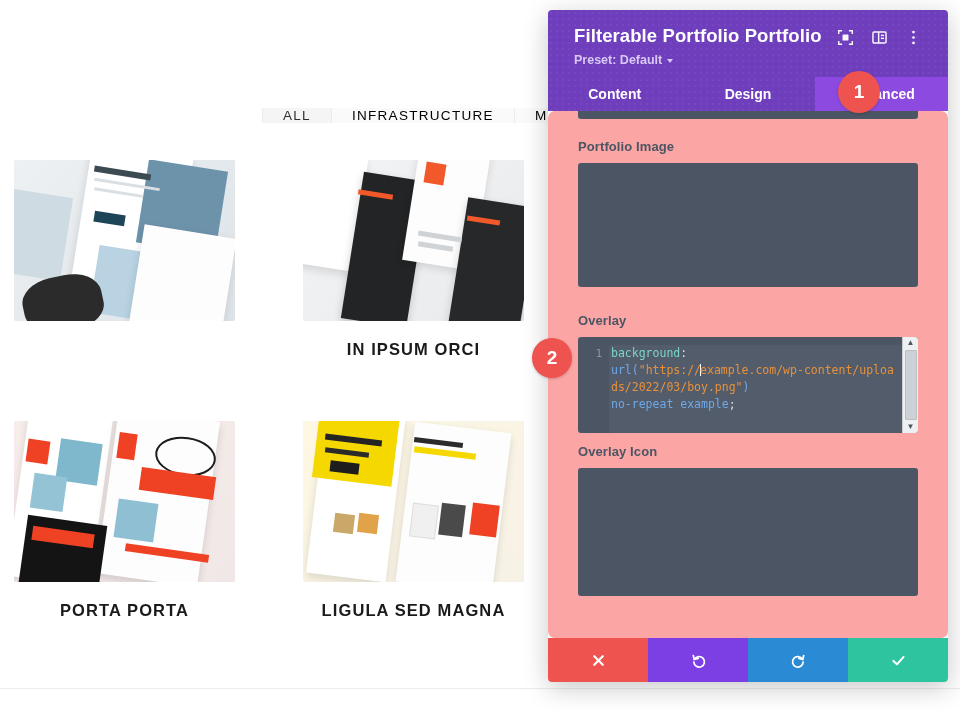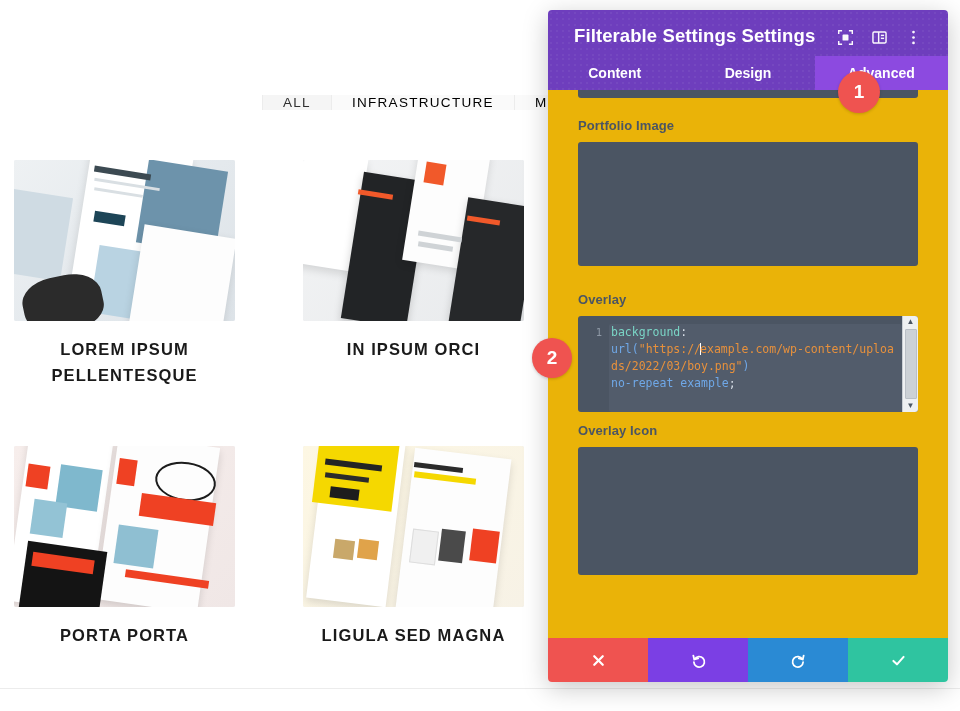--- a/index.html
+++ b/index.html
@@ -8,21 +8,21 @@
     background:#ffffff;
     font-family:"Liberation Sans",sans-serif;
     -webkit-font-smoothing:antialiased;
   }
 
   
   #page{position:absolute;inset:0;background:#fff;}
 
   #filter-bar{
     position:absolute;left:256px;top:95px;height:40px;
-    display:flex;align-items:flex-start;padding-left:6px;
+    display:flex;align-items:center;padding-left:6px;
   }
   .filter-tab{
     display:flex;align-items:center;justify-content:center;
     padding:0 20px;
     font-size:13.5px;letter-spacing:1.3px;color:#000000;
     background:#fafafa;border-right:1px solid #ececec;
     white-space:nowrap;cursor:pointer;
   }
   .filter-tab:first-child{border-left:1px solid #ececec;}
   .filter-tab.active{background:#f5f5f5;color:#2f2f2f;}
@@ -149,21 +149,21 @@
     background-image:radial-gradient(rgba(255,255,255,.05) 1px,transparent 1px);
     background-size:6px 6px;
   }
   .mtab{
     flex:1;display:flex;align-items:center;justify-content:center;
     color:#fff;font-size:14px;font-weight:bold;cursor:pointer;
   }
   .mtab.active{background:#8c4ae0;}
 
   #modal-body{
-    flex:1;background:#eab308;padding:0 30px;overflow:hidden;position:relative;
+    flex:1;background:#fca5a5;padding:0 30px;overflow:hidden;position:relative;border-radius:7px;
   }
   #scrolled-field{
     position:absolute;left:30px;right:30px;top:0;height:8px;
     background:#4b5563;border-radius:0 0 3px 3px;
   }
   .field{margin-top:0;}
   .field-label{
     font-size:13px;color:#4b5563;font-weight:bold;letter-spacing:.1px;
     margin-bottom:9px;
   }
@@ -252,21 +252,20 @@
               <span class="c2"></span>
             <span class="c7"></span>
               <span class="c8"></span>
               <span class="c9"></span>
               <span class="c10"></span>
             <span class="c5"></span>
               <span class="c4"></span>
               <span class="c6"></span>
           </div>
         </div>
-        <div class="pf-title">LOREM IPSUM PELLENTESQUE</div>
       </div>
       <div class="pf-item">
         <div class="pf-thumb">
           <div class="mk mk2">
             <span class="c1"></span>
               <span class="c2"></span>
               <span class="c3"></span>
               <span class="c4"></span>
             <span class="c5"></span>
               <span class="c6"></span>
@@ -344,21 +343,21 @@
     </div>
   </div>
 
   <div id="page-divider"></div>
 </div>
 
 <div id="modal">
 
   <div id="modal-header">
     <div id="modal-title-row">
-      <div id="modal-title">Filterable Settings Settings</div>
+      <div id="modal-title">Filterable Portfolio Portfolio</div>
       <div class="hdr-icons">
         <span class="hdr-ico">
           <svg viewBox="0 0 20 20" fill="none" stroke="#ffffff" stroke-width="1.7">
             <path d="M2 6V2h4M18 6V2h-4M2 14v4h4M18 14v4h-4"></path>
             <rect x="6.5" y="6.5" width="7" height="7" rx="1" fill="#ffffff" stroke="none"></rect>
           </svg>
         </span>
         <span class="hdr-ico">
           <svg viewBox="0 0 20 20" fill="none" stroke="#ffffff" stroke-width="1.7">
             <rect x="2.3" y="3.6" width="15.4" height="12.8" rx="1.3"></rect>
@@ -369,20 +368,24 @@
         </span>
         <span class="hdr-ico">
           <svg viewBox="0 0 20 20" fill="#ffffff">
             <circle cx="10" cy="3.6" r="1.6"></circle>
               <circle cx="10" cy="10" r="1.6"></circle>
               <circle cx="10" cy="16.4" r="1.6"></circle>
           </svg>
         </span>
       </div>
     </div>
+    <div id="preset-row">
+      <span>Preset: Default</span>
+      <span class="caret"></span>
+    </div>
   </div>
 
   <div id="modal-tabs">
     <div class="mtab">Content</div>
     <div class="mtab">Design</div>
     <div class="mtab active">Advanced</div>
   </div>
 
   <div id="modal-body">
     <div id="scrolled-field"></div>

